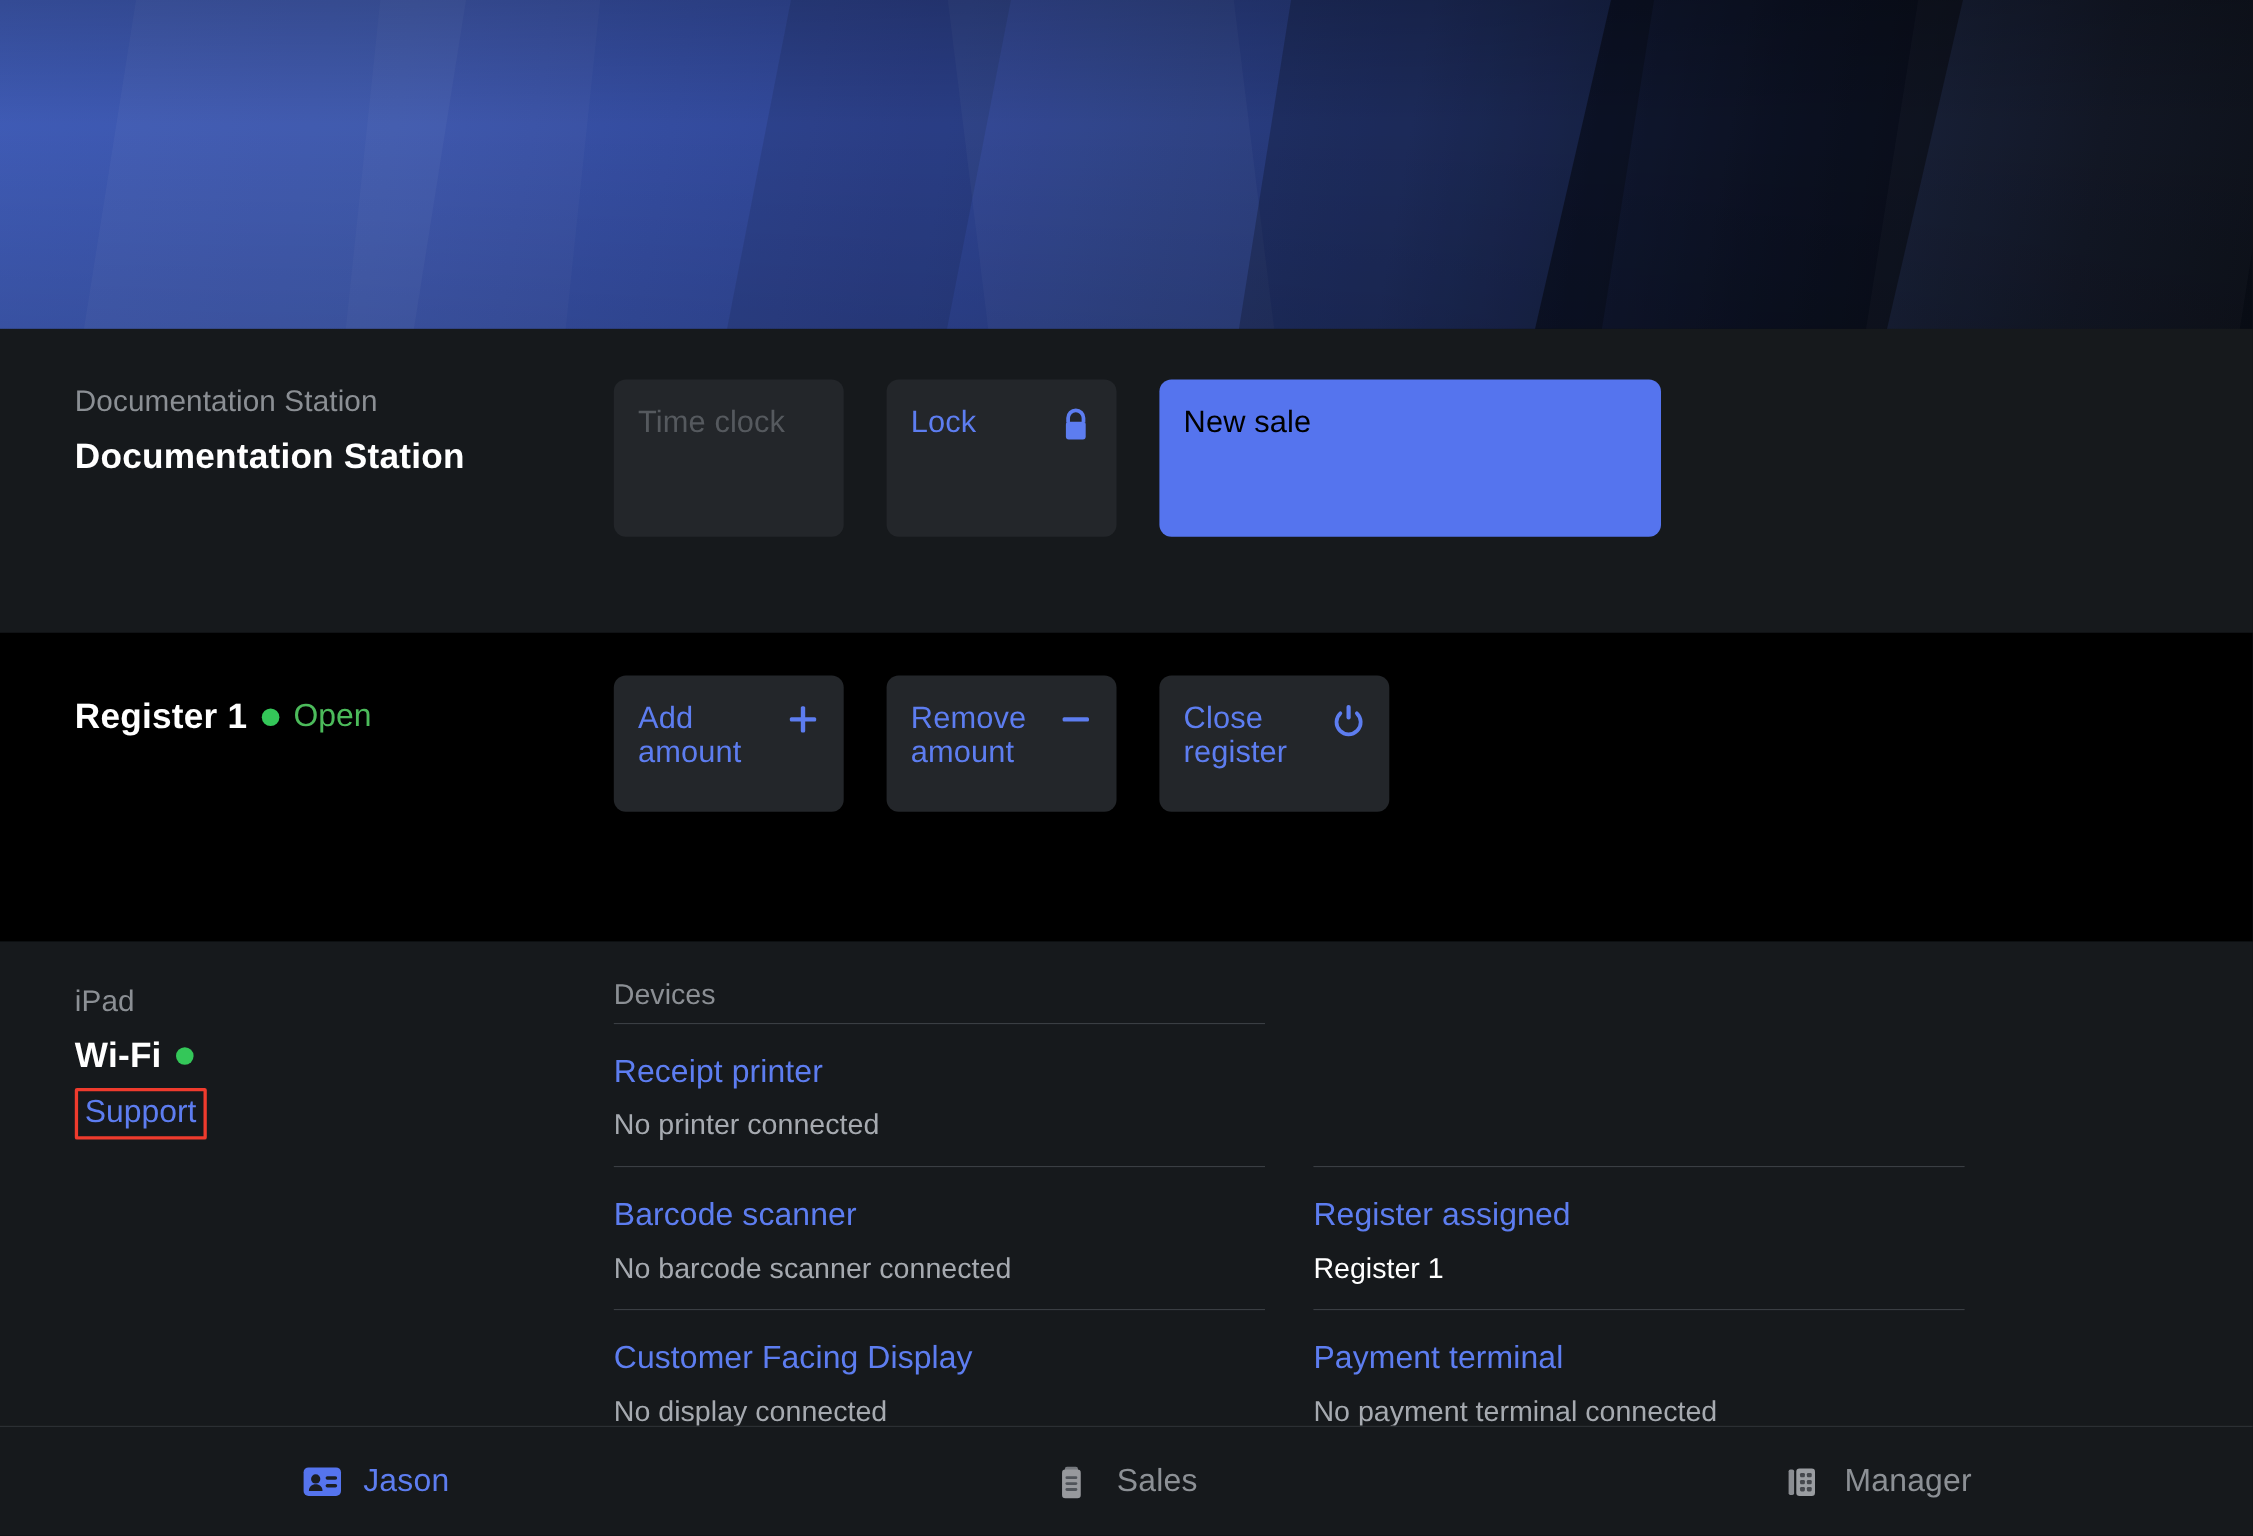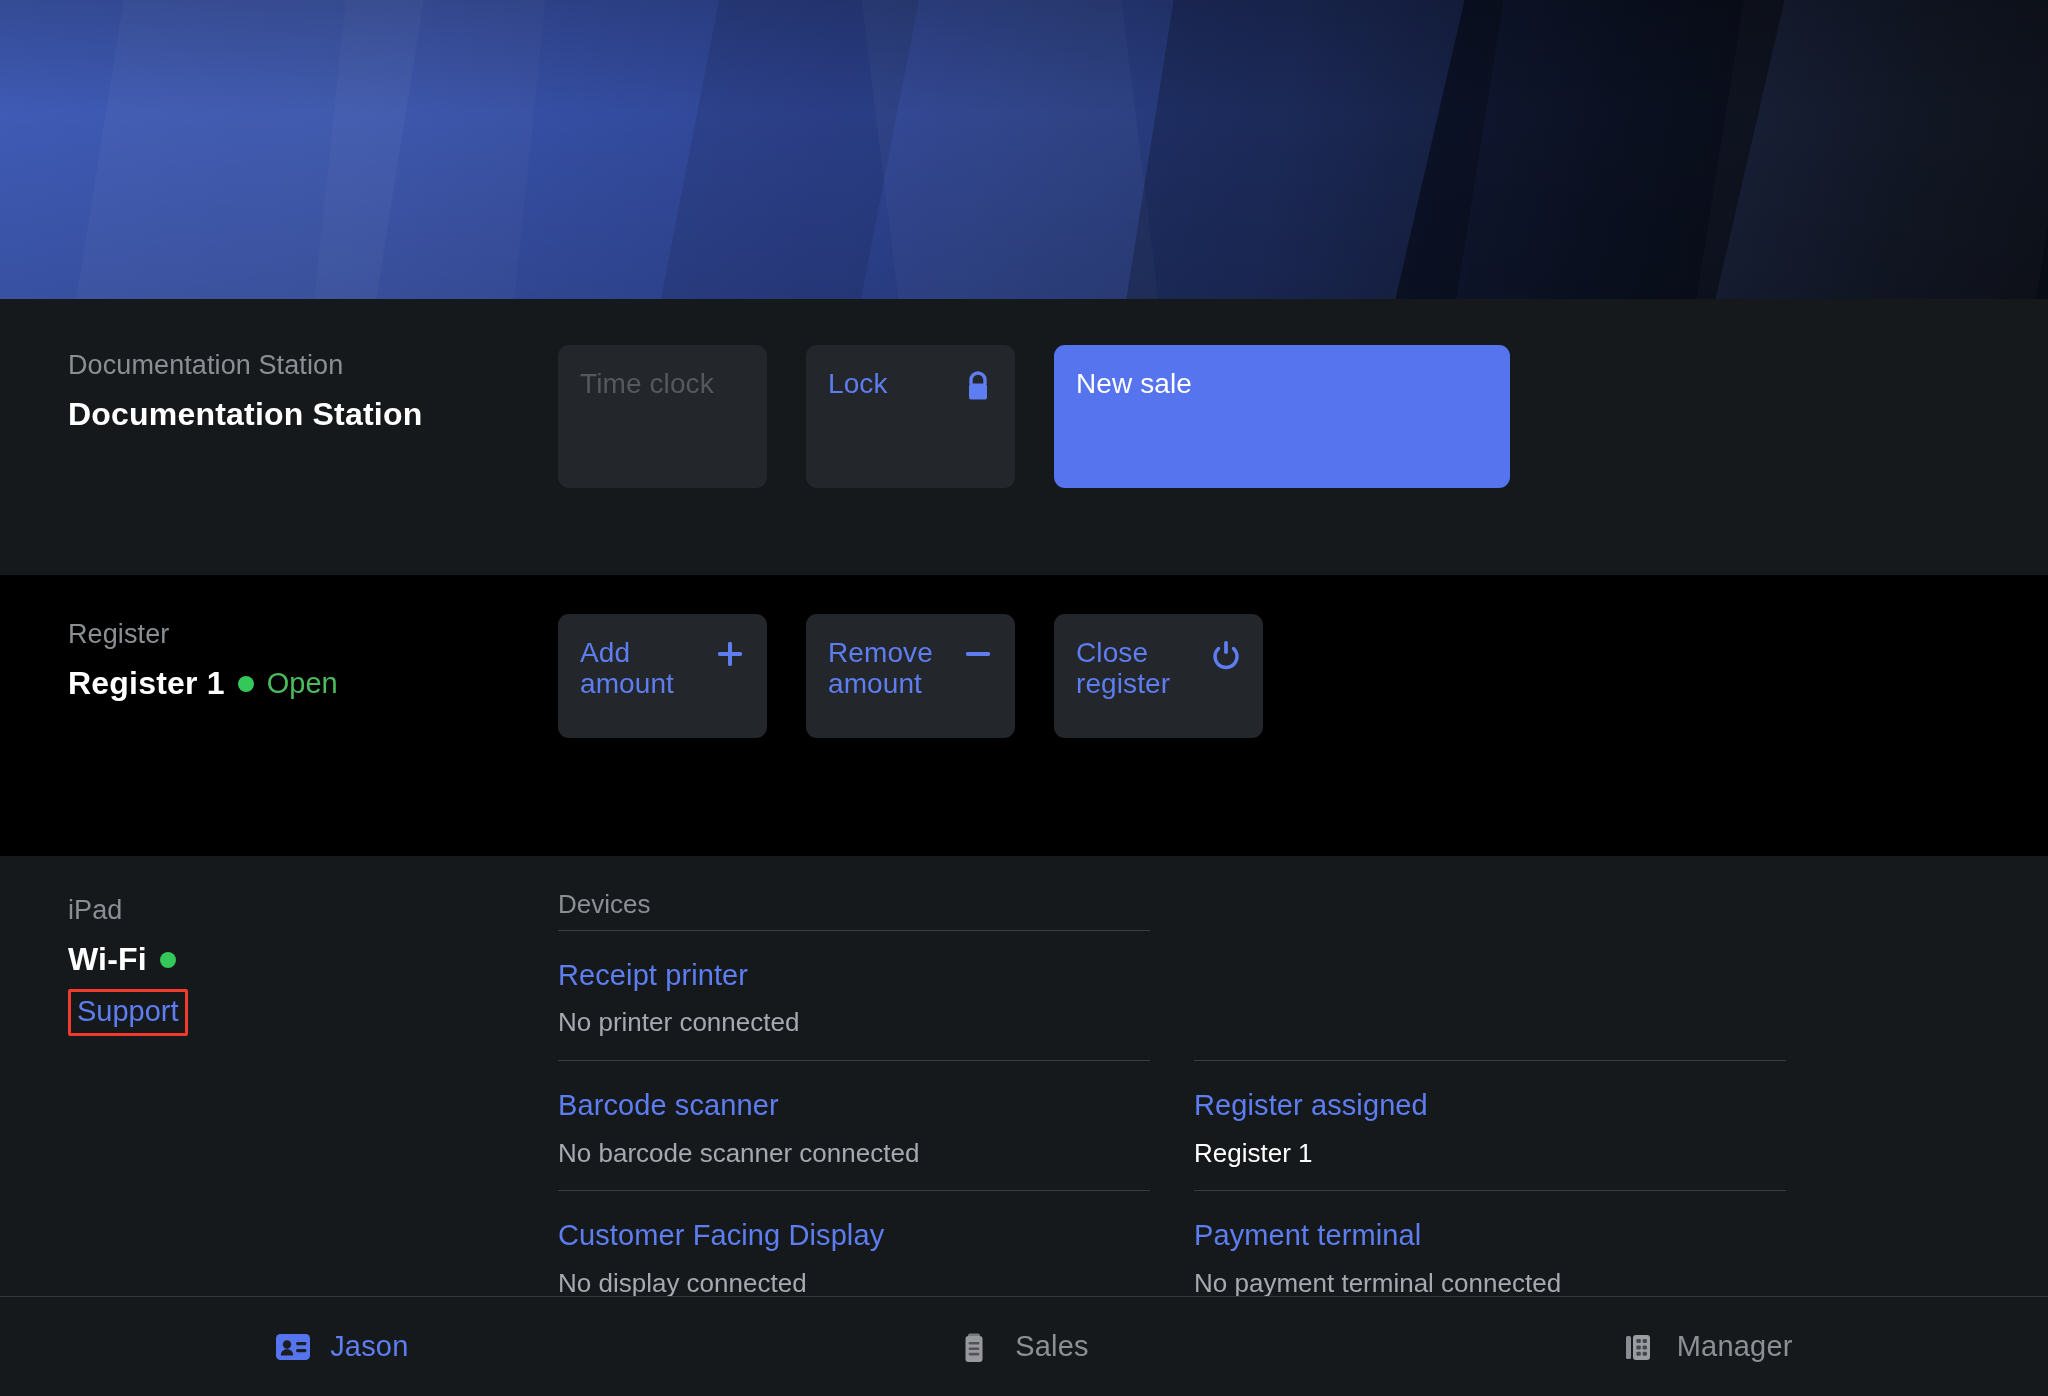--- a/index.html
+++ b/index.html
@@ -85,21 +85,21 @@
   }
   .card-btn .lbl {
     font-size: 28px; color: #5d7df0; line-height: 1.12;
     font-weight: 400; letter-spacing: .1px;
   }
   .card-btn.disabled { cursor: default; }
   .card-btn.disabled .lbl { color: #55595e; }
   .card-btn.primary {
     background: #5574ee; width: 456px; height: 143px;
   }
-  .card-btn.primary .lbl { color: #ffffff; }
+  .card-btn.primary .lbl { color: #000000; }
   .ico { flex: none; margin-top: 2px; }
 
   
   .section-register {
     background: #000000;
     height: 281px; flex: none;
     display: flex; align-items: flex-start;
     padding: 39px 68px 0 68px;
   }
   .section-register .card-btn { height: 124px; justify-content: space-between; }
@@ -203,21 +203,20 @@
 
       <button class="card-btn primary">
         <span class="lbl">New sale</span>
       </button>
 
     </div>
   </div>
 
   <div class="section-register">
     <div class="info-col">
-      <div class="info-label">Register</div>
       <div class="info-value-row">
         <span class="info-value">Register 1</span>
         <span class="dot"></span>
         <span class="status-open">Open</span>
       </div>
     </div>
 
     <div class="btn-row">
 
       <button class="card-btn">

